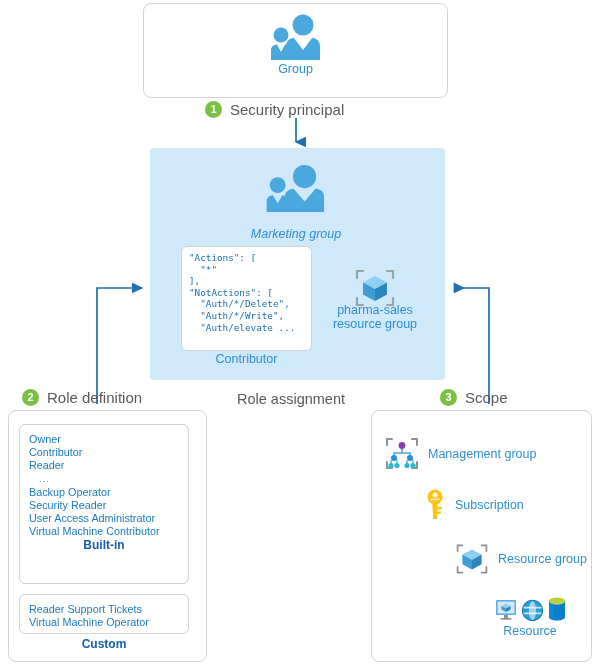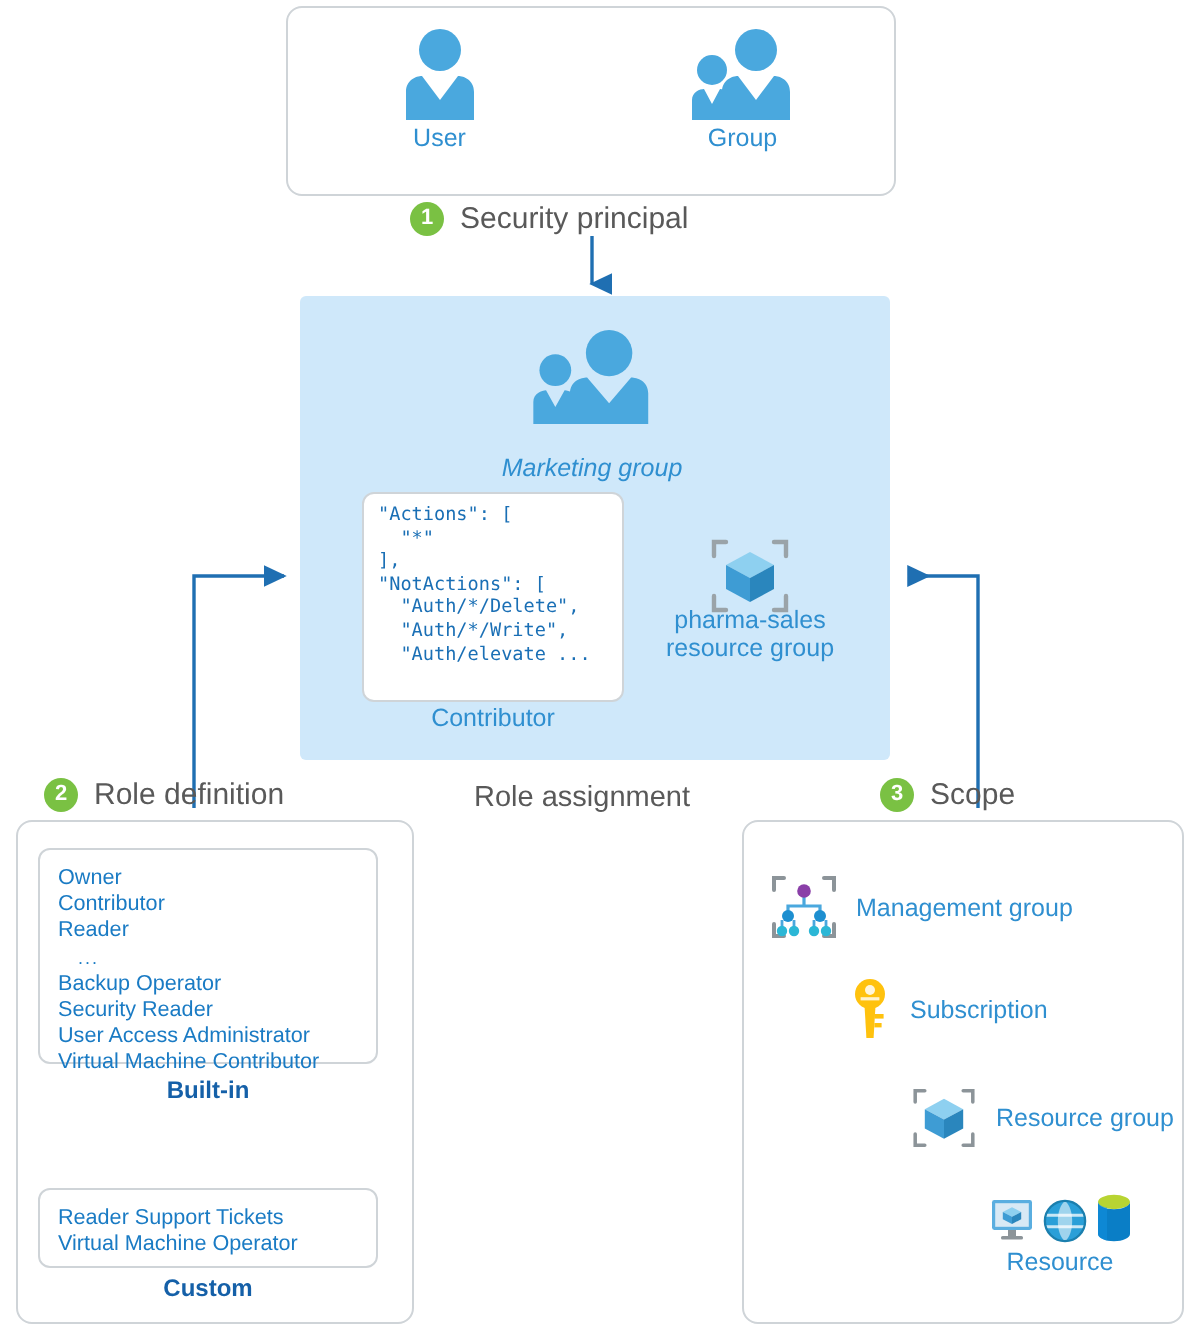--- a/index.html
+++ b/index.html
@@ -44,21 +44,21 @@
   #json-box{left:181px;top:246px;width:131px;height:105px;}
   #json-code{
     font-family:"DejaVu Sans Mono",monospace;font-size:9.3px;line-height:11.6px;
     color:#1a6fb5;white-space:pre;padding:5px 0 0 7px;
   }
   #contrib-label{left:181px;top:352px;width:131px;text-align:center;font-size:12.5px;color:#2f8fd0;}
   #rg-icon{left:354px;top:268px;width:42px;height:40px;}
   #rg-label{left:320px;top:303px;width:110px;text-align:center;font-size:12.5px;line-height:14px;color:#2f8fd0;}
   
   #rd-panel{left:8px;top:410px;width:199px;height:252px;}
-  #builtin-box{left:19px;top:424px;width:170px;height:108px;}
+  #builtin-box{left:19px;top:424px;width:170px;height:160px;}
   .rolelist{font-size:10.8px;line-height:13.2px;color:#1a7bc4;padding:8px 0 0 9px;}
   .rolelist .gap{color:#1a7bc4;padding-left:10px;letter-spacing:1px;font-size:9px;}
   #builtin-cap{left:19px;top:538px;width:170px;text-align:center;font-size:12px;font-weight:bold;color:#1560a8;}
   #custom-box{left:19px;top:594px;width:170px;height:40px;}
   #custom-cap{left:19px;top:637px;width:170px;text-align:center;font-size:12px;font-weight:bold;color:#1560a8;}
   
   #scope-panel{left:371px;top:410px;width:221px;height:252px;}
   .scope-row{display:flex;align-items:center;gap:9px;}
   .scope-label{font-size:12.5px;color:#2f8fd0;white-space:nowrap;}
   #mg-row{left:385px;top:437px;}
@@ -92,29 +92,20 @@
   <path d="M489,404 L489,288 L455,288" fill="none" stroke="#1f6fb2" stroke-width="1.7" marker-end="url(#arrowleft)"></path>
 
   <path d="M401,470 L401,500 L418,500" fill="none" stroke="#b9bec2" stroke-width="1.4"></path>
   <path d="M434,518 L434,555 L450,555" fill="none" stroke="#b9bec2" stroke-width="1.4"></path>
   <path d="M471,573 L471,606 L487,606" fill="none" stroke="#b9bec2" stroke-width="1.4"></path>
 </svg>
 
 <div id="sp-card" class="abs panel">
   <div class="sp-items">
 
-    <div class="sp-item">
-      <div class="sp-icon">
-        <svg width="40" height="46" viewBox="0 0 40 46">
-          <circle cx="20" cy="11" r="10.5" fill="#4aa8de"></circle>
-          <path d="M3,46 L3,32 C3,26 8,24 11,24 L20,36 L29,24 C32,24 37,26 37,32 L37,46 Z" fill="#4aa8de"></path>
-        </svg>
-      </div>
-      <div class="sp-label">User</div>
-    </div>
 
     <div class="sp-item">
       <div class="sp-icon">
         <svg width="52" height="46" viewBox="0 0 52 46">
           <circle cx="11" cy="21" r="7.5" fill="#4aa8de"></circle>
           <path d="M1,46 L1,36 C1,32 5,30.5 7,30.5 L11,38 L15,30.5 C17,30.5 21,32 21,36 L21,46 Z" fill="#4aa8de"></path>
           <circle cx="33" cy="11" r="10.5" fill="#4aa8de"></circle>
           <path d="M16,46 L16,32 C16,26 21,24 24,24 L33,36 L42,24 C45,24 50,26 50,32 L50,46 Z" fill="#4aa8de"></path>
         </svg>
       </div>

